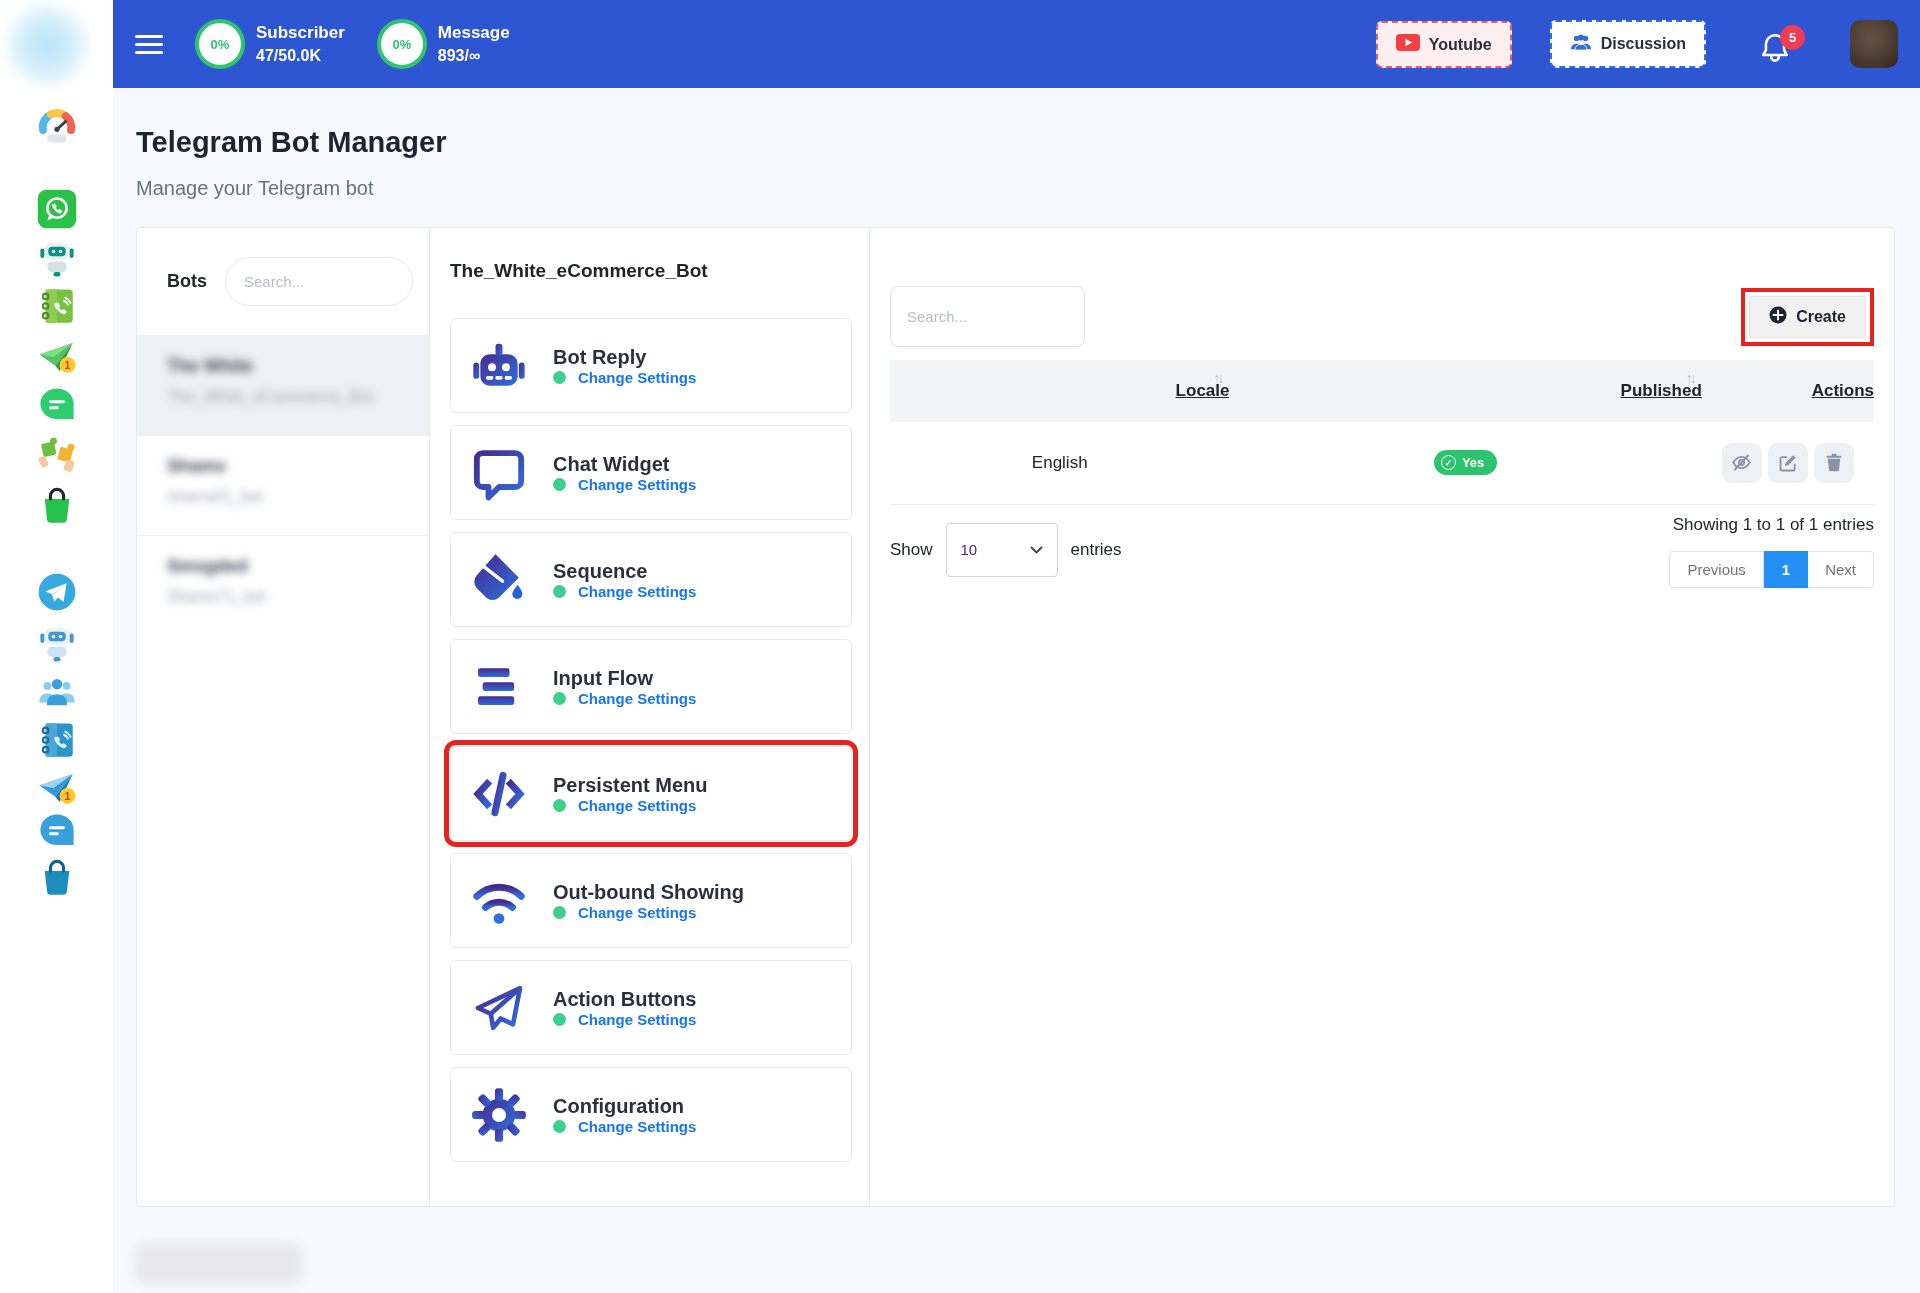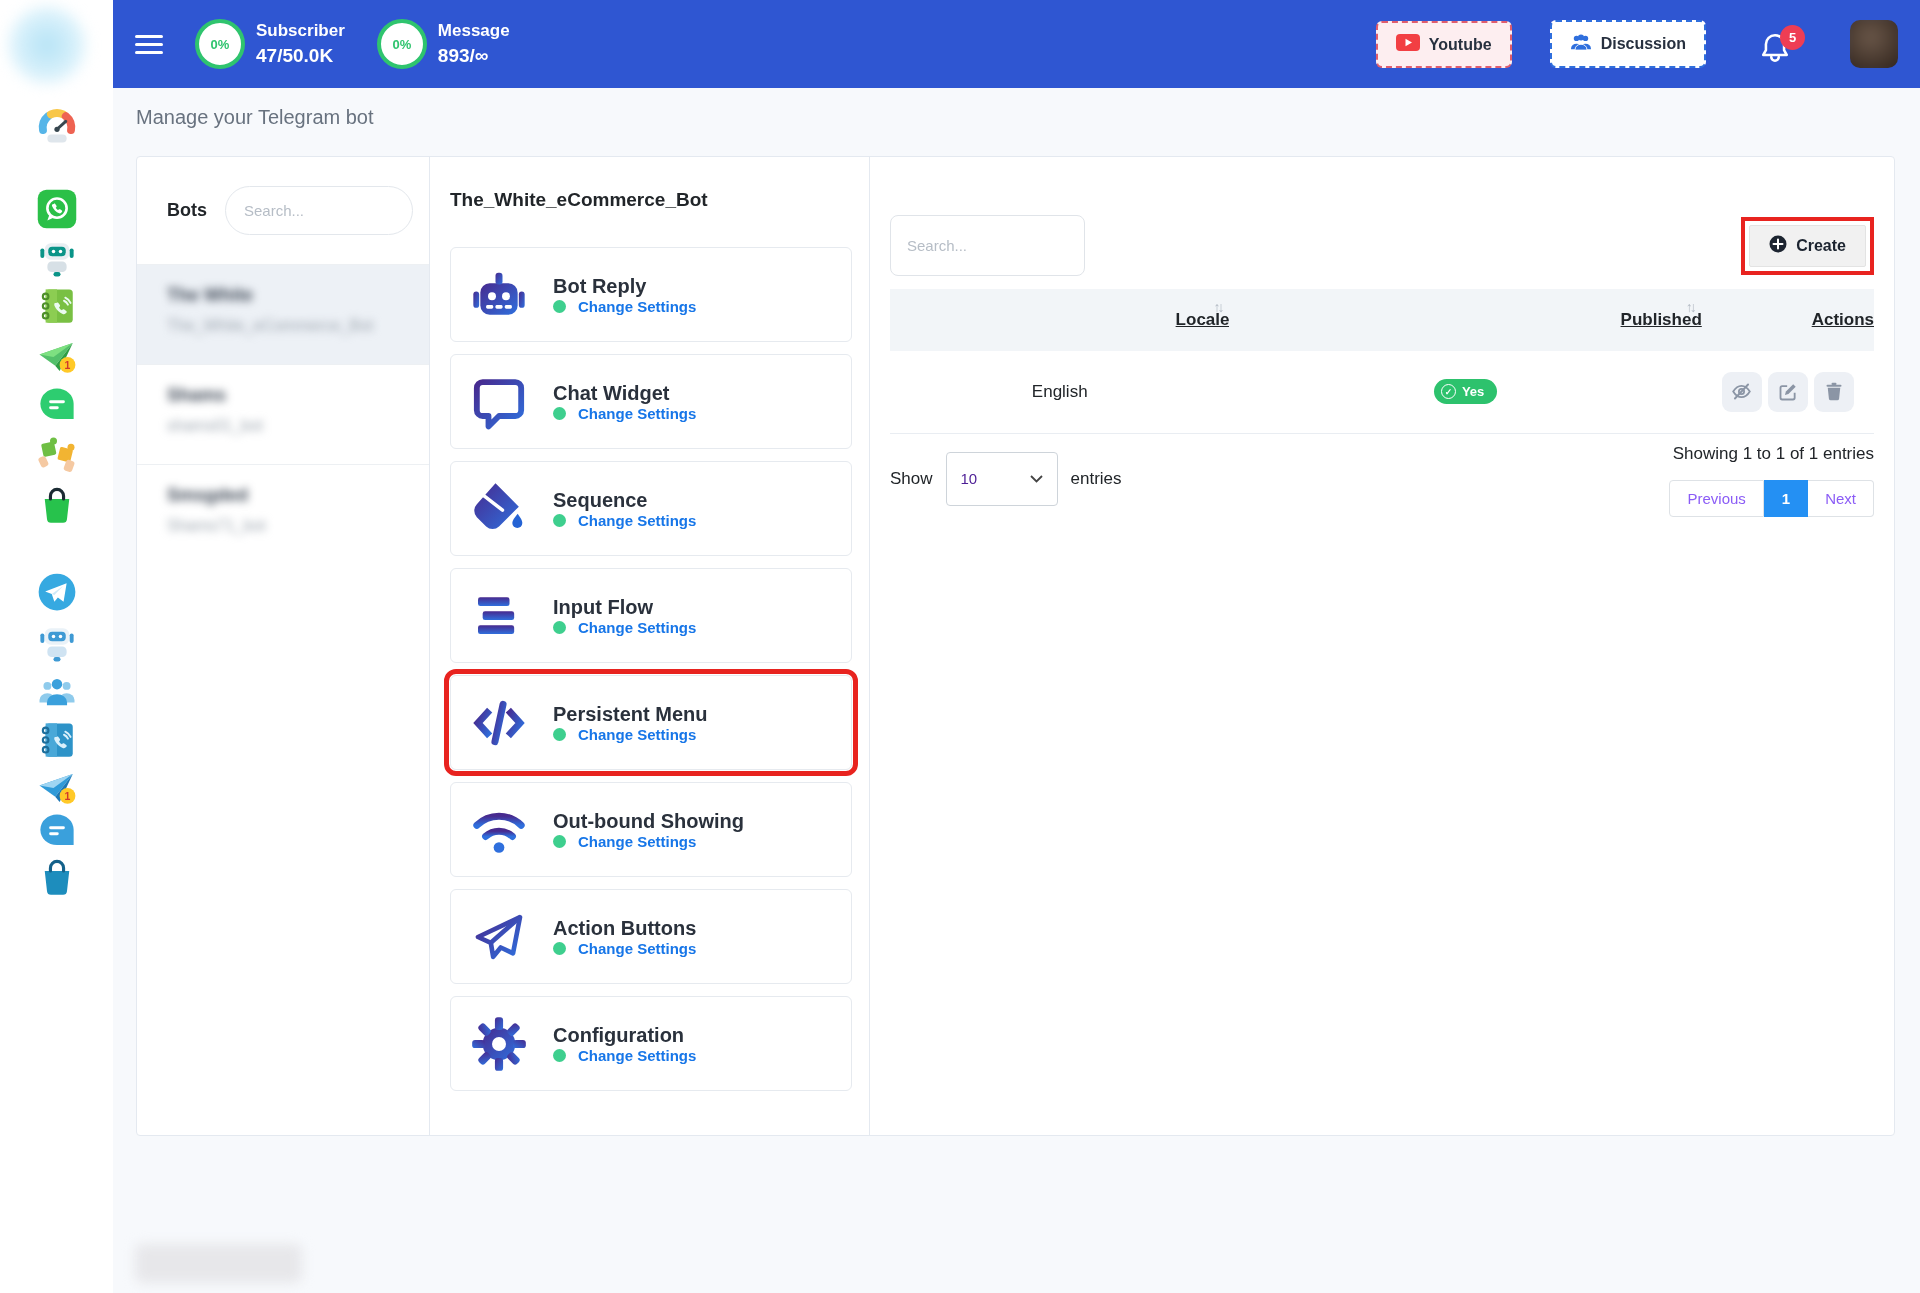--- a/index.html
+++ b/index.html
@@ -15,21 +15,21 @@
   
   .topbar { position:absolute; left:113px; top:0; right:0; height:88px; background:#2f56d2;
             display:flex; align-items:center; padding:0 22px; z-index:5; }
   .hamburger { width:28px; cursor:pointer; display:flex; flex-direction:column; gap:5px; }
   .hamburger span { display:block; height:3px; border-radius:2px; background:#fff; }
   .stat { display:flex; align-items:center; gap:11px; margin-left:32px; }
   .ring { width:50px; height:50px; border-radius:50%; border:4px solid #2fc46e; background:#fff;
           display:flex; align-items:center; justify-content:center; color:#2fc46e; font-weight:bold; font-size:13px; }
   .stat-txt { color:#fff; display:flex; flex-direction:column; gap:4px; }
   .stat-label { font-size:17px; font-weight:bold; }
-  .stat-value { font-size:19px; font-weight:bold; }
+  .stat-value { font-size:16px; font-weight:bold; }
   .top-right { margin-left:auto; display:flex; align-items:flex-end;gap:20px; }
   .pill-btn { display:flex; align-items:center; gap:9px; padding:11px 18px; border-radius:6px;
               font-size:16px; font-weight:bold; color:#27303f; cursor:pointer; }
   .btn-youtube { background:#fdeef0; border:2px dashed #e05c6e; }
   .btn-discussion { background:#fff; border:2px dashed #2f6fdd; margin-left:18px; }
   .bell-wrap { position:relative; margin-left:34px; cursor:pointer; }
   .bell-badge { position:absolute; top:-7px; right:-15px; width:25px; height:25px; border-radius:50%;
                 background:#ee3d54; color:#fff; font-size:13px; font-weight:bold;
                 display:flex; align-items:center; justify-content:center; }
   .avatar { margin-left:40px; width:48px; height:48px; border-radius:10px; overflow:hidden; cursor:pointer; }
@@ -102,21 +102,21 @@
 
   .table-footer { margin-top:10px; display:flex; justify-content:space-between; align-items:flex-start; }
   .show-row { display:flex; align-items:center; gap:13px; margin-top:8px; }
   .show-label, .entries-label { font-size:17px; color:#212529; }
   .select-box { width:112px; height:54px; border:1px solid #ced4da; border-radius:4px; background:#fff;
                 display:flex; align-items:center; justify-content:space-between; padding:0 14px;
                 font-size:15px; color:#4c1d95; cursor:pointer; }
   .footer-right { display:flex; flex-direction:column; align-items:flex-end; gap:16px; }
   .summary { font-size:17px; color:#212529; }
   .pagination { display:flex; }
-  .page-btn { background:#fff; border:1px solid #dee2e6; color:#8b5cf6; font-size:15px; padding:9px 17px;
+  .page-btn { background:#fff; border:1px solid #dee2e6; color:#737373; font-size:15px; padding:9px 17px;
               cursor:pointer; font-family:inherit; }
   .page-btn.prev { border-radius:4px 0 0 4px; }
   .page-btn.next { border-radius:0 4px 4px 0; border-left:none; }
   .page-btn.current { background:#2490f3; border-color:#2490f3; color:#fff; font-weight:bold; }
 
   .footer-blur { position:absolute; left:22px; bottom:10px; width:167px; height:39px; border-radius:8px;
                  background:#e7e7ea; filter:blur(6px); }
 </style>
 </head>
 <body>
@@ -328,20 +328,21 @@
       </svg>
       <div class="bell-badge">5</div>
     </div>
     <div class="avatar">
         <div class="avatar-inner"></div>
       </div>
   </div>
 </div>
 
 <div class="content">
+  <div class="page-title">Telegram Bot Manager</div>
   <div class="page-subtitle">Manage your Telegram bot</div>
 
   <div class="main-card">
 
     <div class="col-bots">
       <div class="bots-head">
         <span class="bots-title">Bots</span>
         <input class="pill-search" placeholder="Search..." style="">
       </div>
       <div class="bot-item selected">

